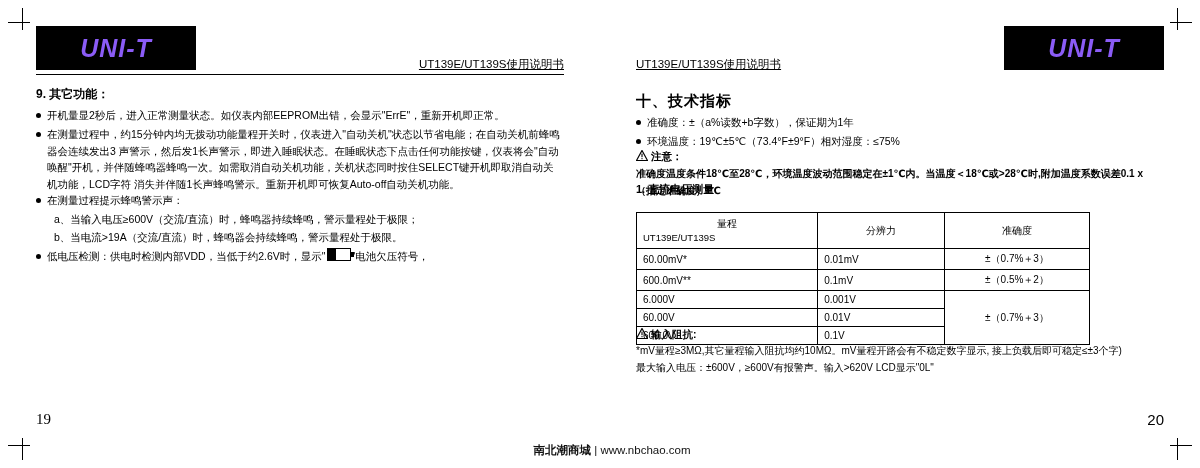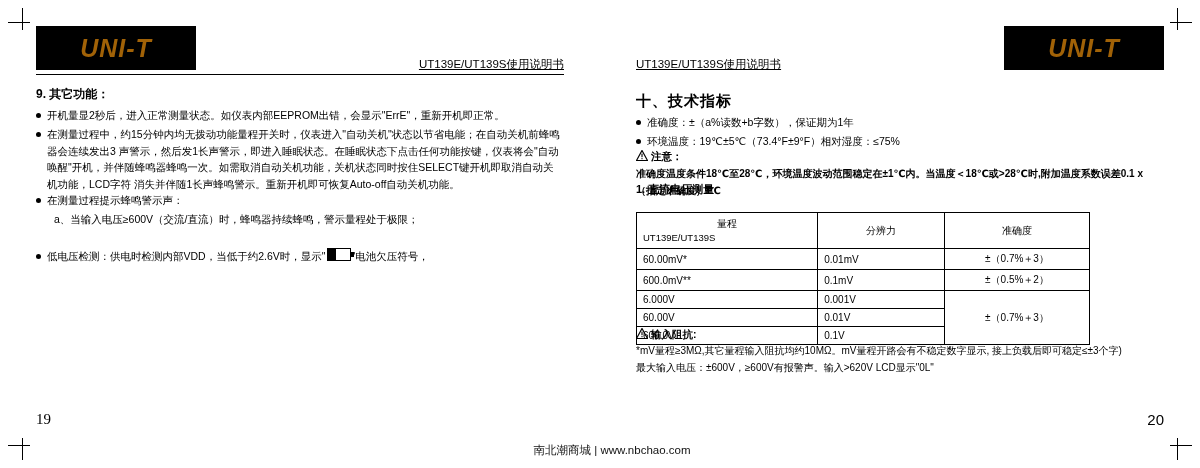--- a/index.html
+++ b/index.html
@@ -19,21 +19,21 @@
   .crop.h{height:1px;width:22px;}
 
   
   .logo-bar{
     position:absolute;background:#000;height:44px;
     display:flex;align-items:center;
   }
   .logo-left{left:36px;top:26px;width:160px;justify-content:center;}
   .logo-right{right:36px;top:26px;width:160px;justify-content:center;}
   .logo-text{
-    color:#a16207;font-weight:bold;font-size:25px;letter-spacing:1px;
+    color:#8b5cf6;font-weight:bold;font-size:25px;letter-spacing:1px;
     font-family:"Liberation Sans","DejaVu Sans",sans-serif;
     font-style:italic;
   }
   .hdr-title{
     position:absolute;font-size:11.5px;color:#000;top:57px;
     font-family:"Liberation Sans","DejaVu Sans",sans-serif;
     text-decoration:underline;
   }
   .hdr-title-left{right:36px;}
   .hdr-title-right{left:36px;}
@@ -105,21 +105,21 @@
   .rp-foot .t{font-size:10.5px;font-weight:bold;}
 
   
   .pageno{position:absolute;bottom:40px;font-size:15px;}
   .pageno-left{left:36px;font-family:Liberation Serif, serif;}
   .pageno-right{right:36px;}
   .footer{
     position:absolute;left:0;right:0;bottom:10px;text-align:center;
     font-size:11.5px;color:#111;
   }
-  .footer .brand{font-weight:normal;margin-left:24px;}
+  .footer .brand{font-weight:bold;margin-left:24px;}
 </style>
 </head>
 <body>
 
 <div class="spread">
 
   <div class="crop v" style="left:22px;top:8px;"></div>
   <div class="crop h" style="left:8px;top:22px;"></div>
   <div class="crop v" style="right:22px;top:8px;"></div>
   <div class="crop h" style="right:8px;top:22px;"></div>
@@ -149,20 +149,21 @@
       </div>
     </div>
 
     <div class="lp-block2">
       <div class="bullet-row">
         <span class="dot"></span>
         <span class="bullet-txt">在测量过程提示蜂鸣警示声：</span>
       </div>
       <div class="sub-lines">
         <div>a、当输入电压≥600V（交流/直流）时，蜂鸣器持续蜂鸣，警示量程处于极限；</div>
+        <div>b、当电流&gt;19A（交流/直流）时，蜂鸣器会持续蜂鸣，警示量程处于极限。</div>
       </div>
     </div>
 
     <div class="lp-block3">
       <div class="bullet-row">
         <span class="dot"></span>
         <span class="bullet-txt"><span>低电压检测：供电时检测内部VDD，当低于约2.6V时，显示"</span><span class="batt-icon"></span><span>"电池欠压符号，</span></span>
       </div>
     </div>
 

